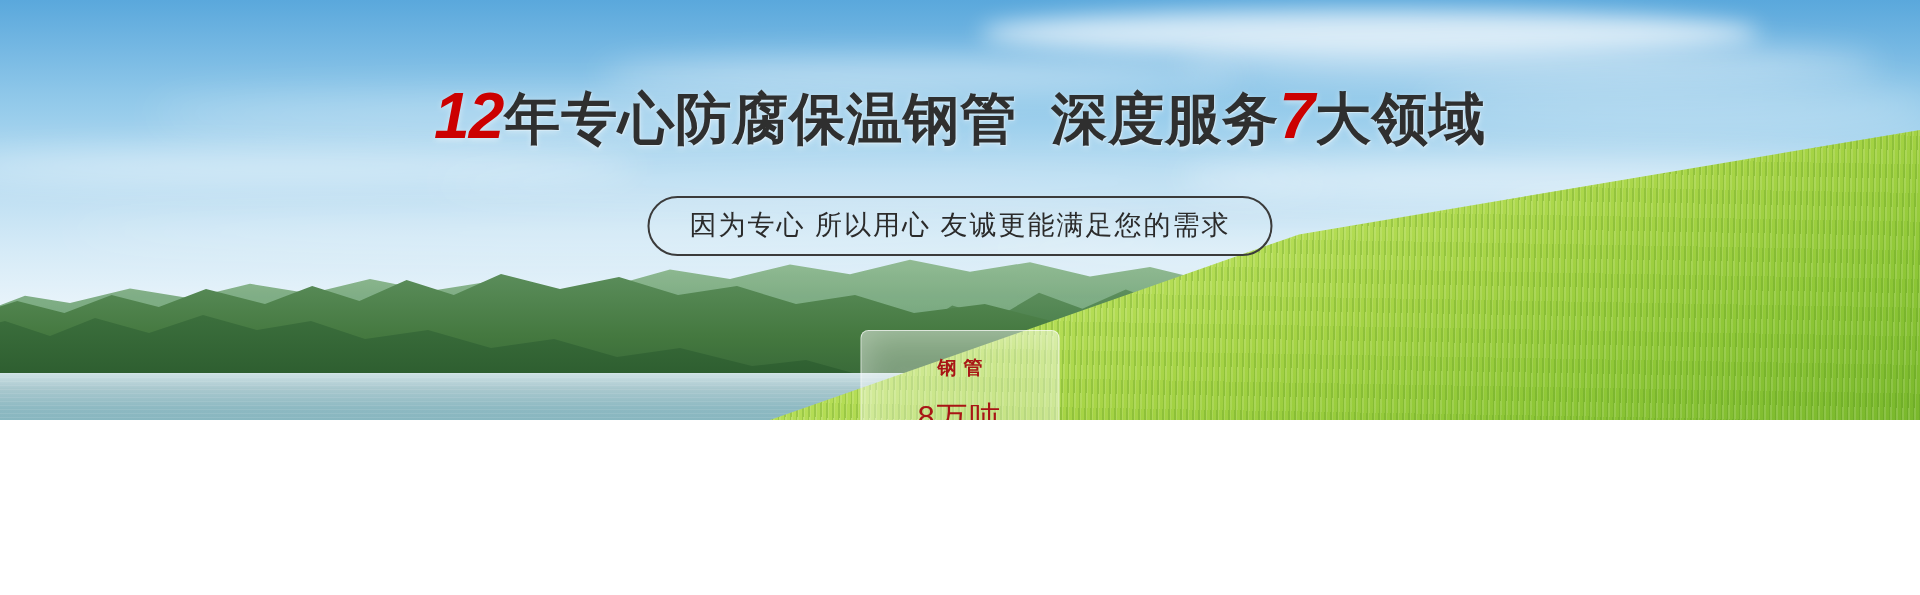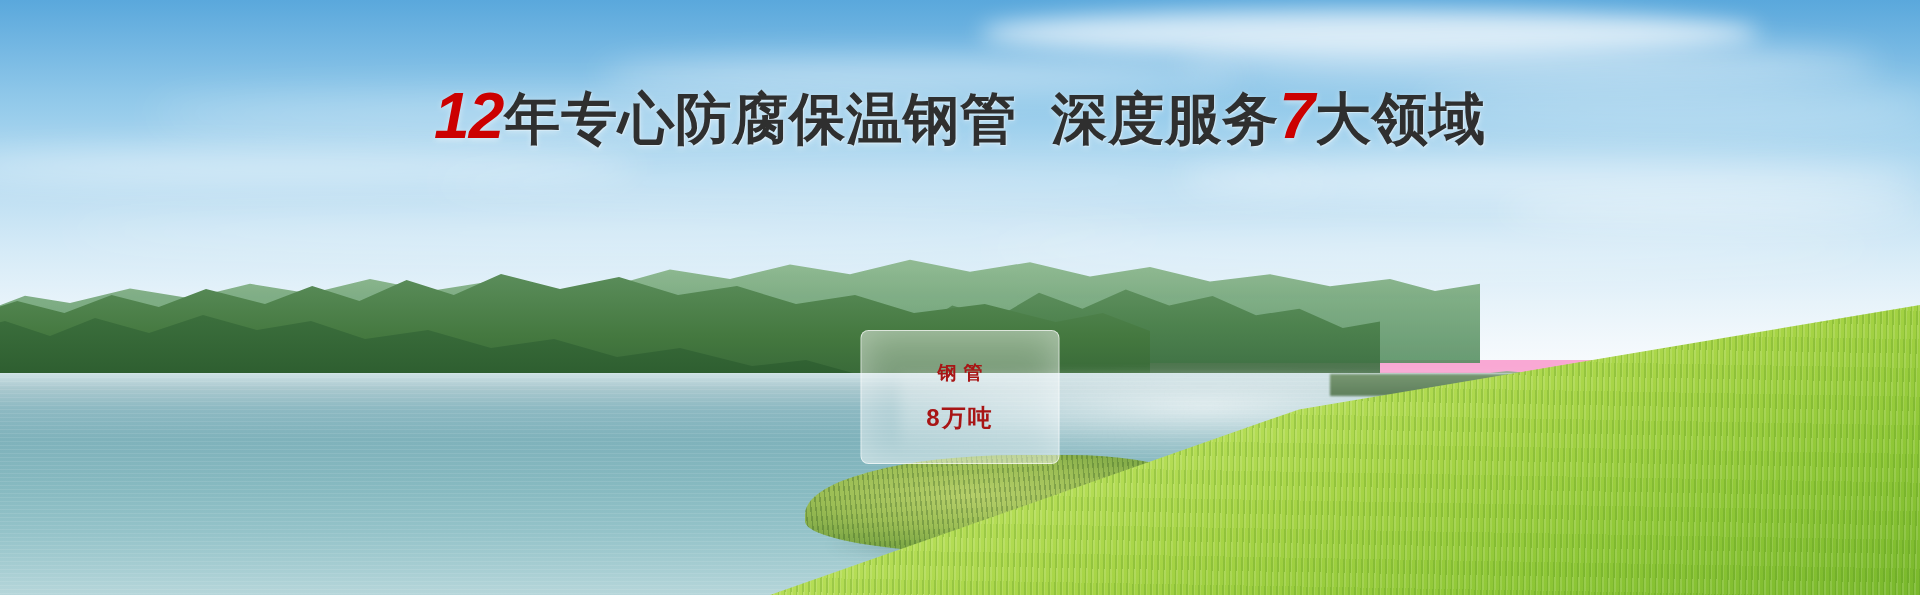--- a/index.html
+++ b/index.html
@@ -2,23 +2,23 @@
 <html lang="zh"><head>
 <meta charset="utf-8">
 <title>Banner</title>
 <style>
   html,body{margin:0;padding:0;background:#fff;}
   body{font-family:"Liberation Sans","DejaVu Sans",sans-serif;}
 
   .banner{
     position:relative;
     width:1920px;
-    height:595px;
+    height:420px;
     overflow:hidden;
-    background:#f9a8d4;
+    background:#c4b5fd;
   }
 
   
   .sky{
     position:absolute; left:0; top:0; width:1920px; height:360px;
     background:
       linear-gradient(180deg,
         #5aa8dc 0%,
         #72b6e2 12%,
         #8ec7e9 26%,
@@ -273,23 +273,23 @@
     gap:16px;
     color:#a81515;
   }
   .card .label{
     font-size:19px;
     letter-spacing:7px;
     text-indent:7px;
     font-weight:bold;
   }
   .card .value{
-    font-size:24px;
+    font-size:31px;
     letter-spacing:2px;
-    font-weight:bold;
+    font-weight:normal;
     white-space:nowrap;
   }
   .card .value sup{
     font-size:.6em;
     vertical-align:super;
     letter-spacing:0;
   }
 </style>
 </head>
 <body>
@@ -330,20 +330,23 @@
   <div class="islet-tex"></div>
 
   <div class="grass"></div>
   <div class="grass-tex"></div>
   <div class="grass-edge"></div>
 
   <div class="headline">
     <span class="num">12</span><span>年专心防腐保温钢管</span><span class="gap"></span><span>深度服务</span><span class="num">7</span><span>大领域</span>
   </div>
 
+  <div class="pill">
+    <span>因为专心 所以用心  友诚更能满足您的需求</span>
+  </div>
 
   <div class="cards">
 
     <div class="card">
       <div class="label">钢管</div>
       <div class="value"><span>8万吨</span></div>
     </div>
 
 
 

